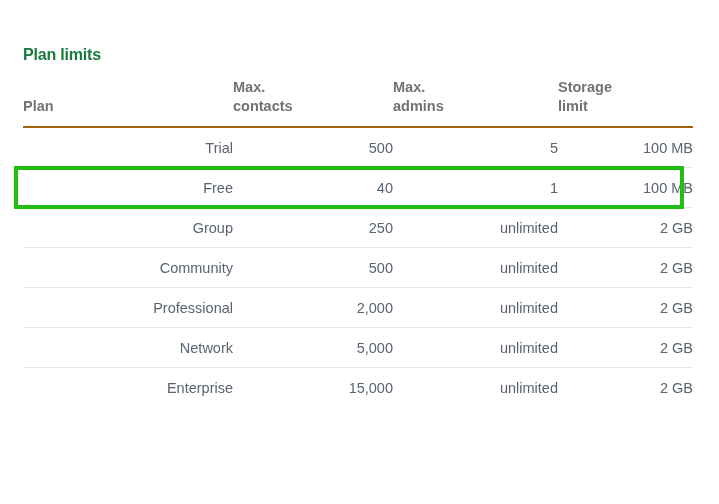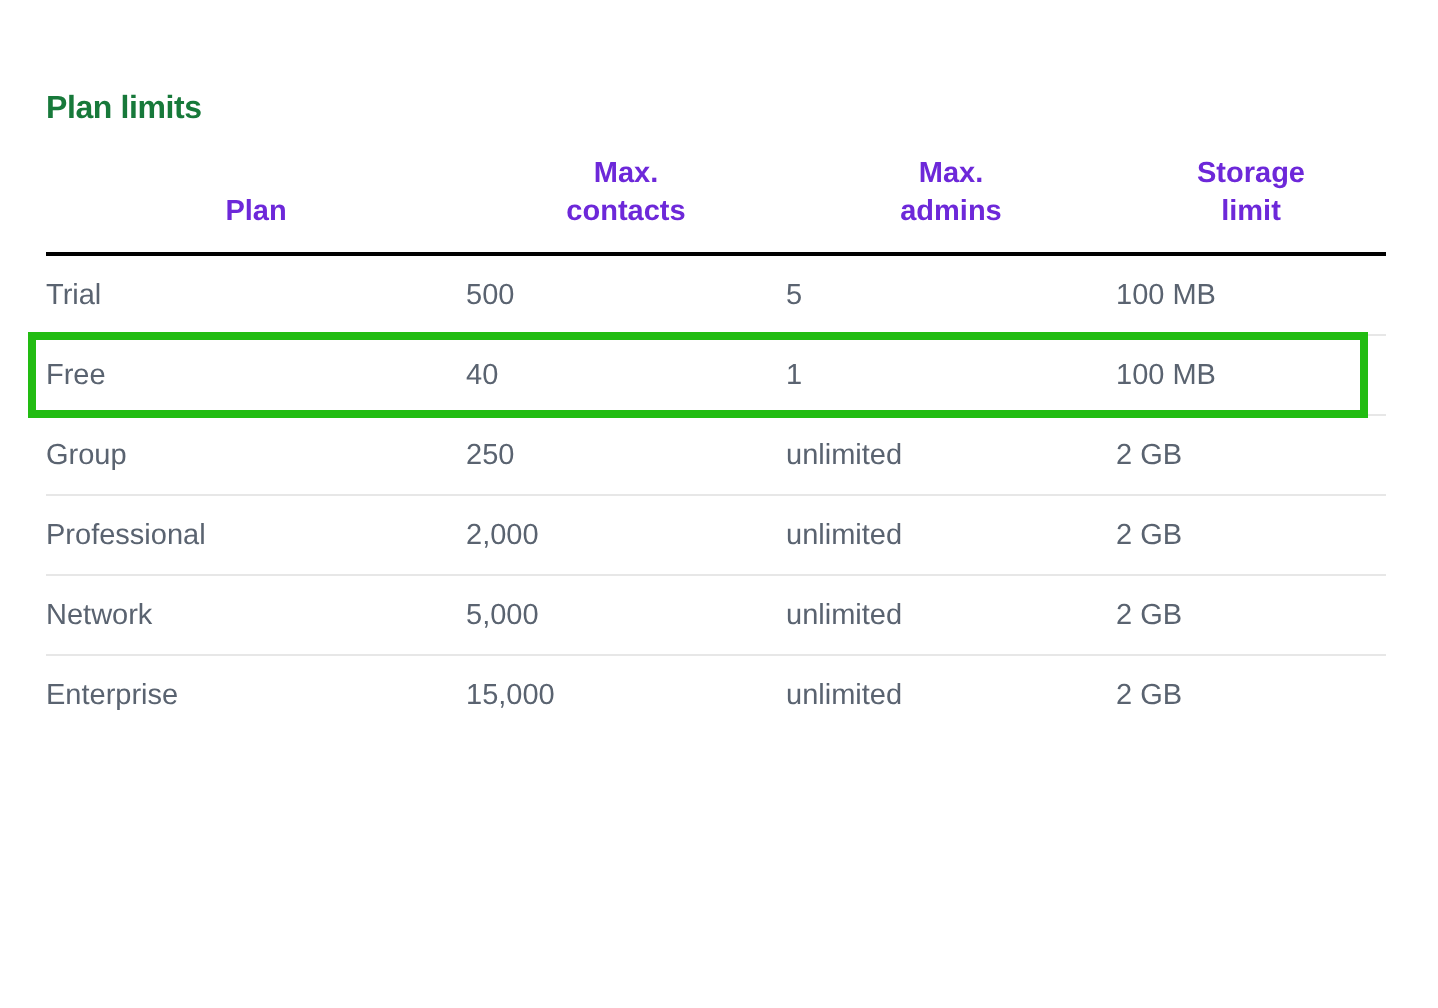--- a/index.html
+++ b/index.html
@@ -29,33 +29,33 @@
   #plan-limits-table {
     position: absolute;
     left: 23px;
     top: 78px;
     width: 670px;
     border-collapse: collapse;
     table-layout: fixed;
   }
 
   #plan-limits-table th {
-    text-align: center;
+    text-align: left;
     vertical-align: bottom;
     font-size: 14.5px;
     font-weight: bold;
-    color: #6d28d9;
+    color: #737373;
     padding: 0 0 10px 0;
     line-height: 19px;
-    border-bottom: 2px solid #000000;
+    border-bottom: 2px solid #a16207;
     white-space: pre-line;
   }
 
   #plan-limits-table td {
-    text-align: left;
+    text-align: right;
     vertical-align: middle;
     font-size: 14.5px;
     font-weight: normal;
     color: #5a6370;
     height: 39px;
     padding: 0;
     border-bottom: 1px solid #e7e7e7;
   }
 
   #plan-limits-table tr:last-child td {
@@ -116,20 +116,26 @@
         <td>1</td>
         <td>100 MB</td>
       </tr>
       <tr>
         <td>Group</td>
         <td>250</td>
         <td>unlimited</td>
         <td>2 GB</td>
       </tr>
       <tr>
+        <td>Community</td>
+        <td>500</td>
+        <td>unlimited</td>
+        <td>2 GB</td>
+      </tr>
+      <tr>
         <td>Professional</td>
         <td>2,000</td>
         <td>unlimited</td>
         <td>2 GB</td>
       </tr>
       <tr>
         <td>Network</td>
         <td>5,000</td>
         <td>unlimited</td>
         <td>2 GB</td>

